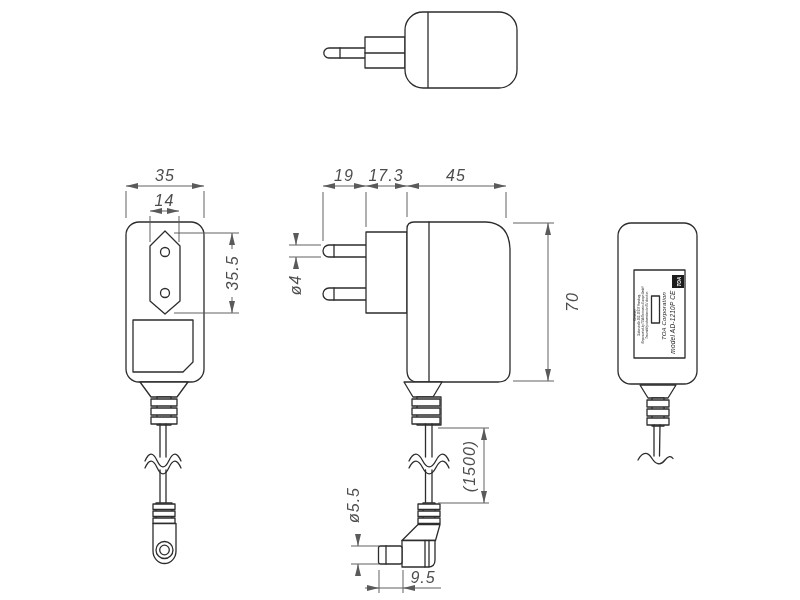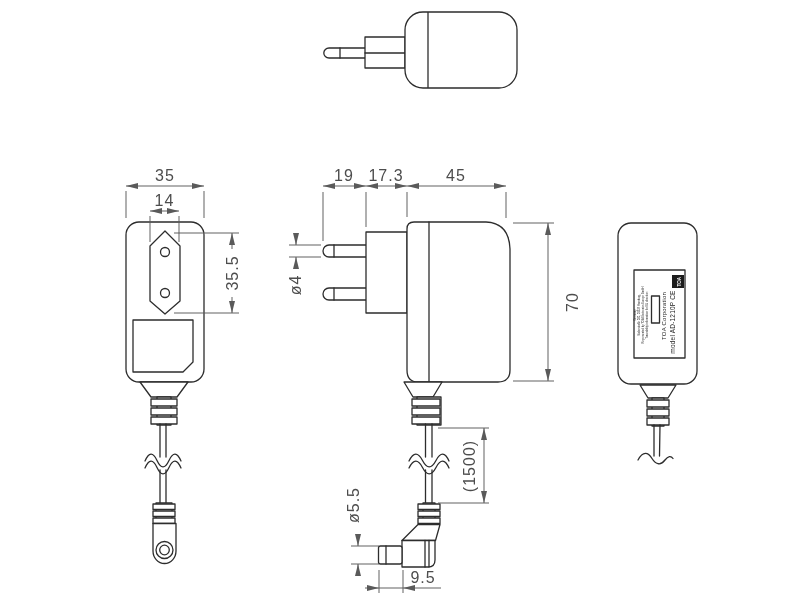--- a/index.html
+++ b/index.html
@@ -1,16 +1,16 @@
 <!DOCTYPE html>
 <html><head>
 <meta charset="utf-8">
 <style>
   html,body{margin:0;padding:0;background:#ffffff;}
-  .stage{position:relative;width:800px;height:600px;background:#ffffff;overflow:hidden;}
+  .stage{position:relative;width:800px;height:600px;background:#ffffff;overflow:hidden;font-style:italic;}
   svg{display:block;}
   .g  {stroke:#2d2d2d;stroke-width:1.3;fill:#ffffff;stroke-linejoin:round;}
   .gl {stroke:#2d2d2d;stroke-width:1.3;fill:none;stroke-linejoin:round;stroke-linecap:round;}
   .d  {stroke:#5a5a5a;stroke-width:0.95;fill:none;}
   .t  {font-family:"Liberation Sans",sans-serif;font-size:16px;fill:#4d4d4d;letter-spacing:1px;}
   .halo{fill:#ffffff;stroke:none;}
   .lbl-md{font-family:"Liberation Sans",sans-serif;font-size:6.5px;fill:#1c1c1c;letter-spacing:0.2px;}
   .lbl-sm{font-family:"Liberation Sans",sans-serif;font-size:6px;fill:#1c1c1c;letter-spacing:0.2px;}
   .lbl-xs{font-family:"Liberation Sans",sans-serif;font-size:2.7px;fill:#1c1c1c;}
   .lbl-logo{font-family:"Liberation Sans",sans-serif;font-size:4.5px;font-weight:bold;fill:#ffffff;}

